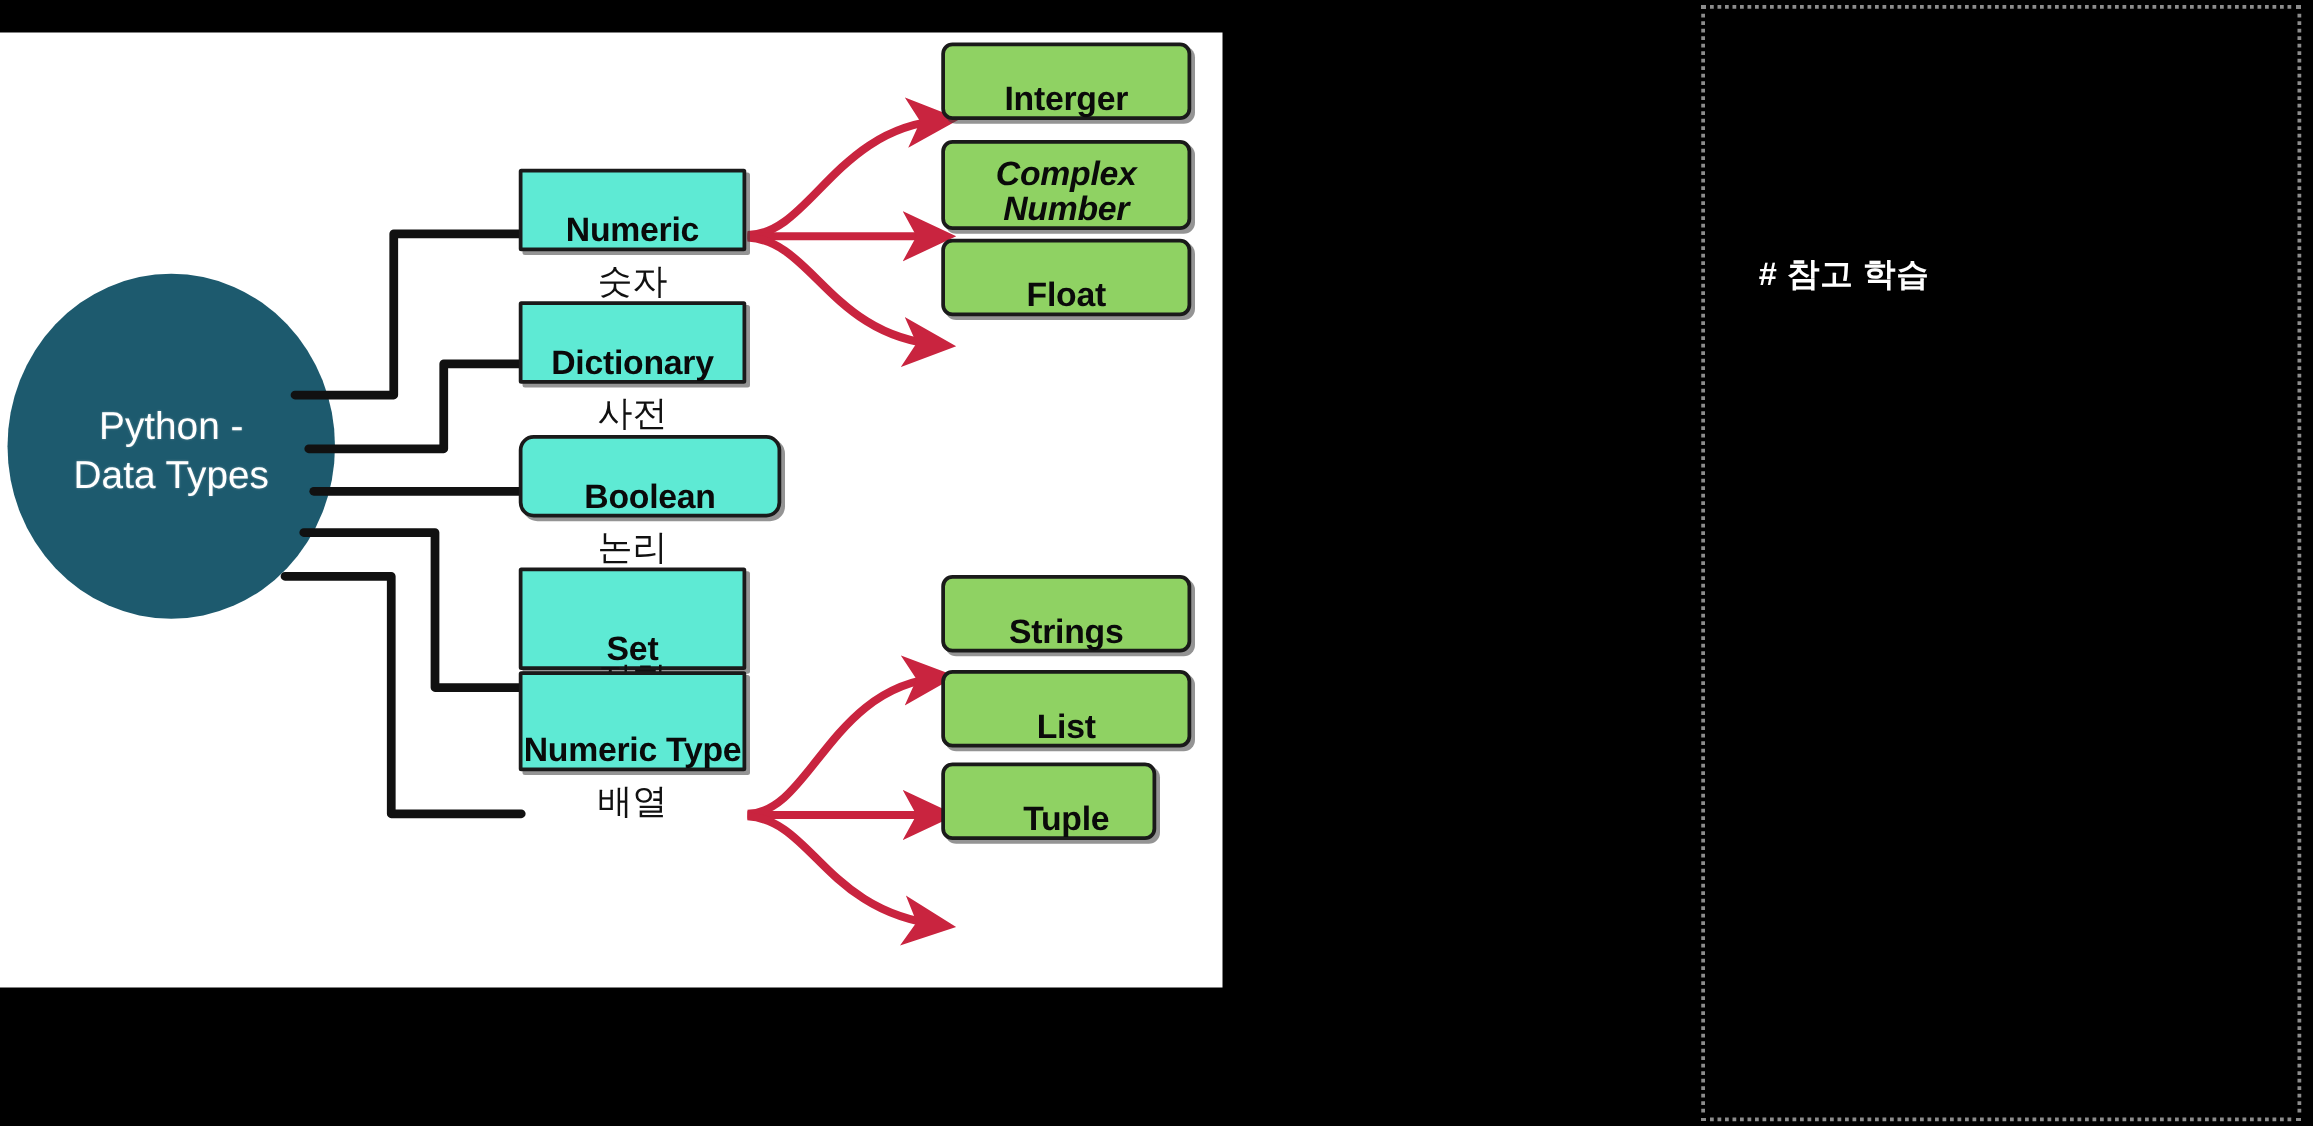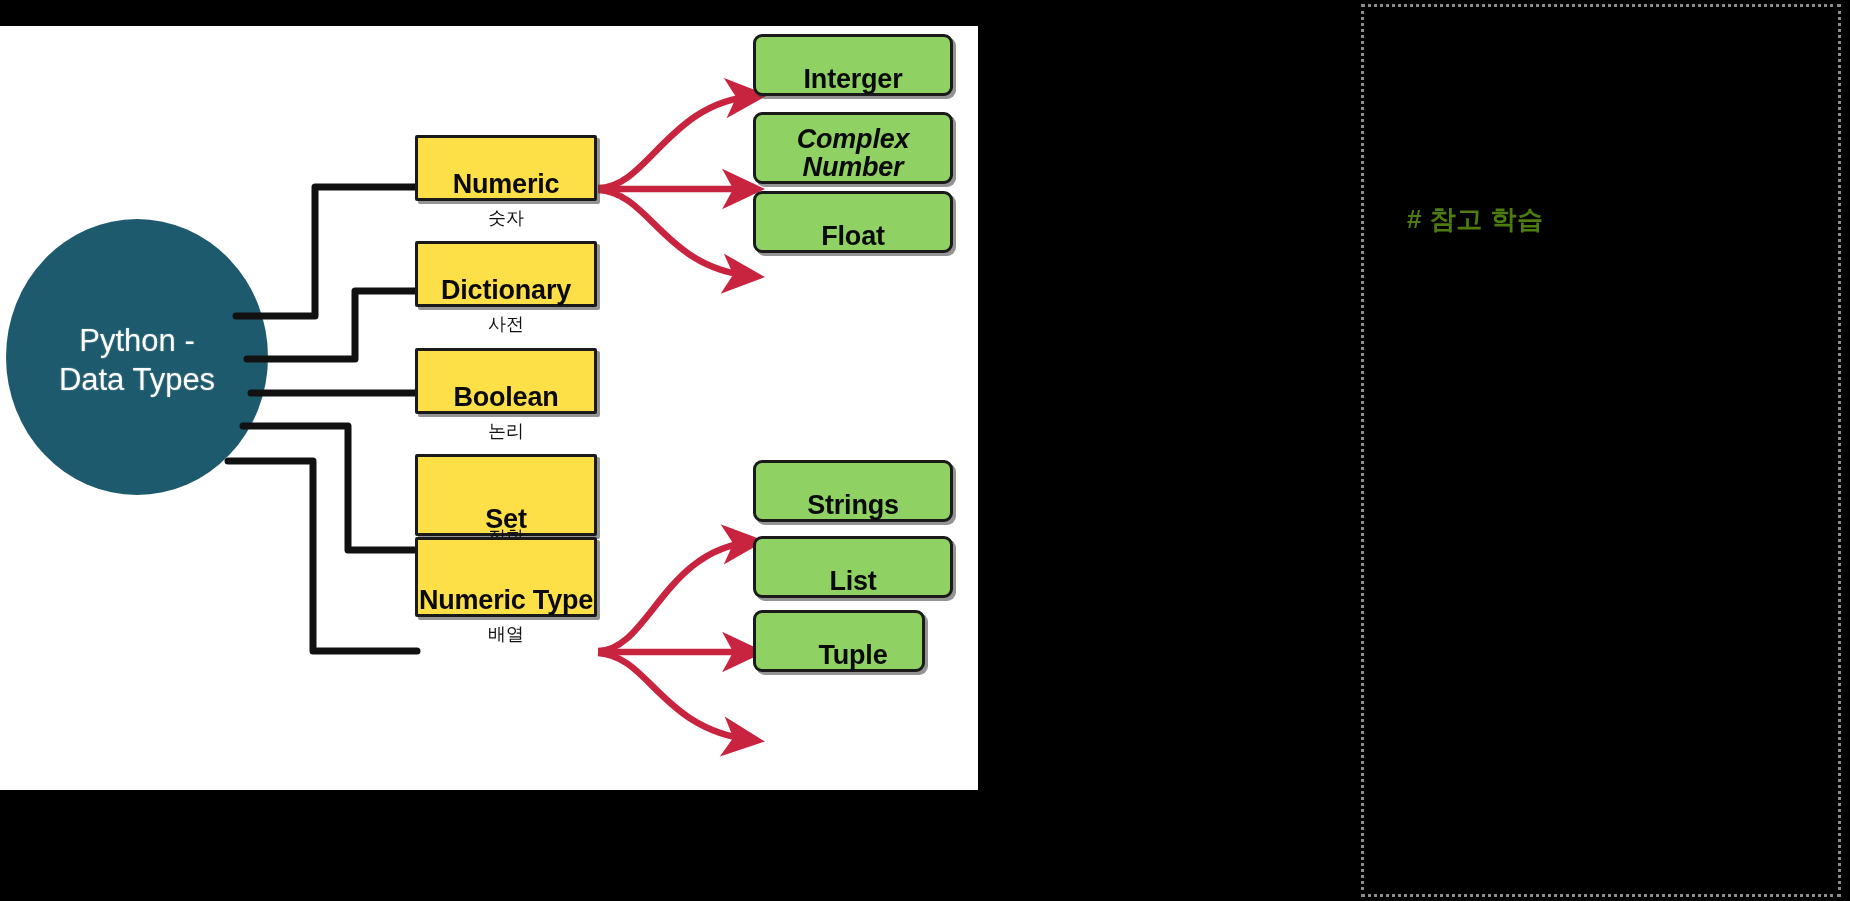--- a/index.html
+++ b/index.html
@@ -39,38 +39,38 @@
     display: flex;
     align-items: flex-end;
     justify-content: center;
     text-align: center;
     color: #0a0a0a;
     font-weight: bold;
     line-height: 1.04;
     letter-spacing: -0.2px;
   }
   .node-yellow {
-    background: #fde047;
+    background: #5eead4;
     border: 3px solid #1a1a1a;
     border-radius: 2px;
     box-shadow: 3px 3px 0 rgba(60,60,60,0.55);
     font-size: 27px;
   }
   .node-green {
     background: #8fd263;
     border: 3px solid #1a1a1a;
     border-radius: 9px;
     box-shadow: 3px 3px 0 rgba(60,60,60,0.55);
     font-size: 27px;
   }
   .node-caption {
     position: absolute;
     text-align: center;
     color: #111111;
-    font-size: 18px;
+    font-size: 28px;
     font-weight: 400;
     white-space: nowrap;
   }
   .root-label {
     position: absolute;
     color: #ffffff;
     font-weight: normal;
     font-size: 31px;
     line-height: 1.25;
     text-align: center;
@@ -86,21 +86,21 @@
     width: 480px;
     height: 893px;
     box-sizing: border-box;
     border: 3px dotted #8c8c8c;
     background: #000000;
   }
   #note-heading {
     position: absolute;
     left: 43px;
     top: 195px;
-    color: #4d7c0f;
+    color: #ffffff;
     font-size: 26px;
     font-weight: bold;
     letter-spacing: 0.5px;
     white-space: nowrap;
   }
 </style>
 </head>
 <body>
 
 <div id="diagram-panel">
@@ -146,21 +146,21 @@
   <div class="node-box node-yellow" style="left:415px; top:109px; width:182px; height:66px;">
     <span>Numeric</span>
   </div>
   <div class="node-caption" style="left:415px; top:180px; width:182px;">숫자</div>
 
   <div class="node-box node-yellow" style="left:415px; top:215px; width:182px; height:66px;">
     <span>Dictionary</span>
   </div>
   <div class="node-caption" style="left:415px; top:286px; width:182px;">사전</div>
 
-  <div class="node-box node-yellow" style="left:415px; top:322px; width:182px; height:66px;">
+  <div class="node-box node-yellow" style="left:415px; top:322px; width:210px; height:66px;border-radius:12px;">
     <span>Boolean</span>
   </div>
   <div class="node-caption" style="left:415px; top:393px; width:182px;">논리</div>
 
   <div class="node-box node-yellow" style="left:415px; top:428px; width:182px; height:82px;">
     <span>Set</span>
   </div>
   <div class="node-caption" style="left:415px; top:499px; width:182px;">집합</div>
 
   <div class="node-box node-yellow" style="left:415px; top:511px; width:182px; height:80px;">

